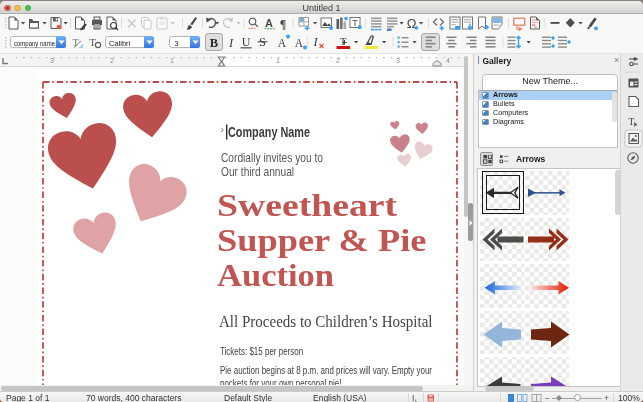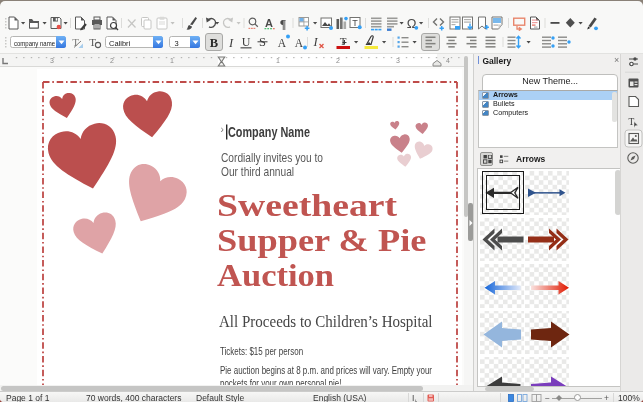--- a/index.html
+++ b/index.html
@@ -38,20 +38,29 @@
 .ssep{position:absolute;top:1px;width:1px;height:9px;background:#d8d8d7;}
 .checker{background:repeating-conic-gradient(#e9e9e8 0% 25%,#fff 0% 50%);background-size:9.2px 9.2px;}
 .throw{position:relative;height:8.9px;font-size:7.2px;color:#161616;line-height:8.9px;}
 .throw .ti{position:absolute;left:3px;top:1px;width:6.5px;height:6.5px;border-radius:1px;background:linear-gradient(135deg,#f2f7fc 0 32%,#4285c4 32%);border:0.5px solid #8a98a8;}
 .throw .tl2{position:absolute;left:14px;top:0;}
 .dln{position:absolute;white-space:nowrap;transform-origin:left top;line-height:1.15;}
 .tln{font-family:"Liberation Serif",serif;font-weight:bold;font-size:31px;color:#c05551;}
 </style></head>
 <body>
 <div id="win">
+  <div id="titlebar">
+    <div class="tl" style="left:4.3px;background:#ee6a5e;border:0.5px solid #d4503f;"></div>
+    <div class="tl" style="left:4.3px;width:6.6px;">
+        <span style="position:absolute;left:2.2px;top:2.2px;width:2.2px;height:2.2px;border-radius:50%;background:#8c2f21;"></span>
+      </div>
+    <div class="tl" style="left:14.4px;background:#f6c350;border:0.5px solid #d9a03c;"></div>
+    <div class="tl" style="left:24.5px;background:#40ca55;border:0.5px solid #35ab44;"></div>
+    <div id="title">Untitled 1</div>
+  </div>
   <div id="tb1">
   <svg width="643" height="16" viewBox="0 0 643 16">
     <defs>
       <path id="dd" d="M0,0 H4.2 L2.1,2.6 Z"></path>
       <g id="pageic">
             <path d="M0.5,0.5 H6 L9.5,4 V12.5 H0.5 Z" fill="#fff" stroke="#595959" stroke-width="1"></path>
             <path d="M6,0.5 L9.5,4 H6 Z" fill="#595959"></path>
           </g>
     </defs>
 
@@ -295,21 +304,21 @@
   </div>
   <div id="tb2">
   <div class="combo" style="left:9.5px;width:56.5px;">
         <span class="cbtxt" style="transform:scaleX(0.8);transform-origin:left top;display:inline-block;">company name</span>
         <span class="cbbtn">
           <svg width="7" height="5" viewBox="0 0 7 5">
             <path d="M0.5,0.5 H6.5 L3.5,4.2 Z" fill="#fff"></path>
           </svg>
         </span>
       </div>
-  <div class="combo" style="left:105px;width:58px;">
+  <div class="combo" style="left:105px;width:49px;">
         <span class="cbtxt">Calibri</span>
         <span class="cbbtn">
           <svg width="7" height="5" viewBox="0 0 7 5">
             <path d="M0.5,0.5 H6.5 L3.5,4.2 Z" fill="#fff"></path>
           </svg>
         </span>
       </div>
   <div class="combo" style="left:168.5px;width:31.5px;">
         <span class="cbtxt" style="left:5px;">3</span>
         <span class="cbbtn">
@@ -542,20 +551,24 @@
             <span class="tl2" style="font-weight:bold;">Arrows</span>
           </div>
         <div class="throw">
             <span class="ti"></span>
             <span class="tl2">Bullets</span>
           </div>
         <div class="throw">
             <span class="ti"></span>
             <span class="tl2">Computers</span>
           </div>
+        <div class="throw">
+            <span class="ti"></span>
+            <span class="tl2">Diagrams</span>
+          </div>
       </div>
       <div class="abs" style="left:133px;top:1px;width:4.5px;height:30px;background:#e3e3e1;border-radius:2px;"></div>
     </div>
 
     <div class="abs" style="left:5.7px;top:97.8px;width:13.5px;height:14.2px;background:#d6d6d4;border:1px solid #939391;border-radius:2px;"></div>
     <svg class="abs" style="left:8px;top:100.5px" width="28" height="9" viewBox="0 0 28 9">
       <g fill="#3f3f3f">
           <rect x="1.5" y="0" width="3.4" height="3.4"></rect>
           <rect x="6.3" y="0" width="3.4" height="3.4" fill="none" stroke="#3f3f3f" stroke-width="0.9"></rect>
           <rect x="1.5" y="4.8" width="3.4" height="3.4" fill="none" stroke="#3f3f3f" stroke-width="0.9"></rect>
@@ -663,21 +676,21 @@
       <circle cx="12" cy="104" r="5.2" fill="none" stroke="#5a5a58" stroke-width="1.1"></circle>
       <path d="M9.5,106.5 L11,103 L14.5,101.5 L13,105 Z" fill="#5a5a58"></path>
     </svg>
   </div>
   <div id="hsb">
       <div style="position:absolute;left:1px;top:0.5px;width:422px;height:5px;border-radius:2.5px;background:#c5c5c4;"></div>
     </div>
   <div id="status">
     <div class="st" style="left:6px;">Page 1 of 1</div>
     <div class="st" style="left:86px;">70 words, 400 characters</div>
-    <div class="st" style="left:196px;">Default Style</div>
+    <div class="st" style="left:224px;">Default Style</div>
     <div class="st" style="left:313px;">English (USA)</div>
     <div class="ssep" style="left:408px;"></div>
     <div class="st" style="left:412px;color:#444;">I<span style="font-size:6px;">⌞</span></div>
     <div class="ssep" style="left:423px;"></div>
     <svg class="abs" style="left:427px;top:2px" width="8" height="8" viewBox="0 0 8 8">
         <rect x="0.5" y="0.5" width="6.5" height="7" rx="1" fill="#e05a52"></rect>
         <rect x="2" y="0.5" width="3.5" height="2.5" fill="#f4b6b2"></rect>
         <rect x="1.5" y="4.2" width="4.5" height="2.6" fill="#f4b6b2"></rect>
       </svg>
     <div class="ssep" style="left:438px;"></div>

